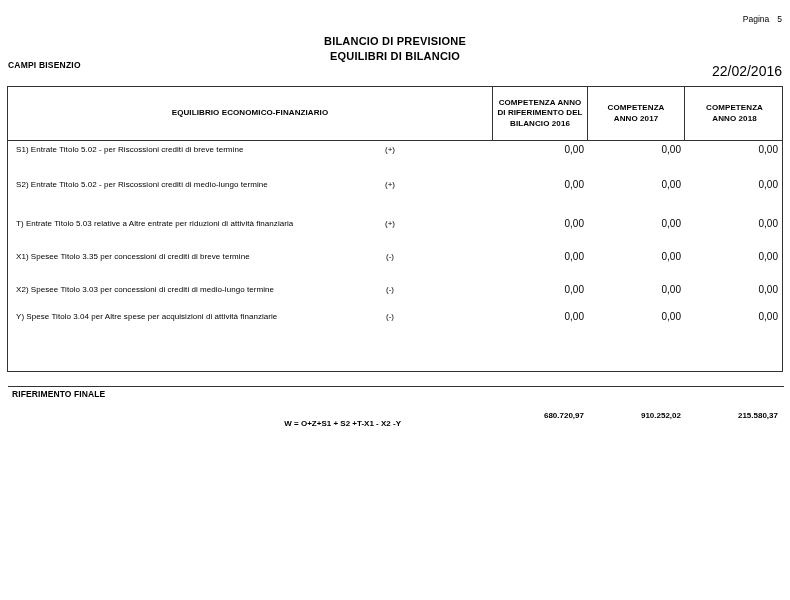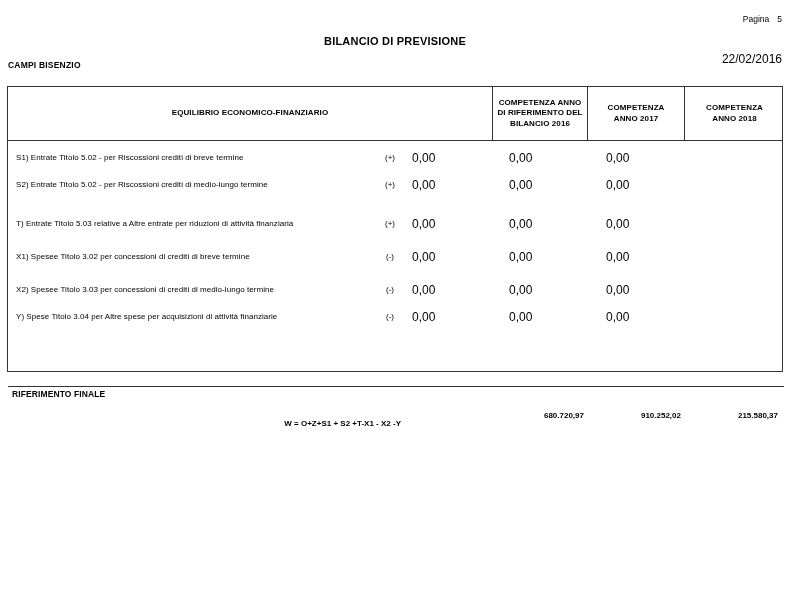--- a/index.html
+++ b/index.html
@@ -44,22 +44,22 @@
     right: 8px;
     top: 14px;
     font-size: 8.5px;
     font-weight: normal;
     white-space: nowrap;
   }
   .page-number .pg-label { margin-right: 8px; padding-left: 44px; }
   .doc-date {
     position: absolute;
     right: 8px;
-    top: 52px;
-    font-size: 12px;
+    top: 63px;
+    font-size: 14px;
     white-space: nowrap;
   }
   .entity-name {
     position: absolute;
     left: 8px;
     top: 60px;
     font-size: 8.5px;
     letter-spacing: 0.2px;
     white-space: nowrap;
     font-weight: bold;
@@ -127,22 +127,22 @@
     left: 371px;
     top: 0;
     width: 22px;
     text-align: center;
     font-size: 8px;
     line-height: 18px;
   }
   .cell-num {
     position: absolute;
     top: 0;
-    text-align: left;
-    font-size: 12px;
+    text-align: right;
+    font-size: 10px;
     line-height: 18px;
     white-space: nowrap;
   }
   .num-2016 { left: 404px; width: 172px; }
   .num-2017 { left: 501px; width: 172px; }
   .num-2018 { left: 598px; width: 172px; }
 
   
   .final-sep {
     position: absolute;
@@ -186,20 +186,21 @@
   .fnum-2017 { left: 501px; width: 172px; }
   .fnum-2018 { left: 598px; width: 172px; }
 </style>
 </head>
 <body>
 
 <div class="page-header">
 
   <div class="doc-title">
     <span>BILANCIO DI PREVISIONE</span>
+    <span class="line2">EQUILIBRI DI BILANCIO</span>
   </div>
 
   <div class="page-number">
     <span class="pg-label">Pagina</span><span>5</span>
   </div>
 
   <div class="doc-date">22/02/2016</div>
 
   <div class="entity-name">CAMPI BISENZIO</div>
 
@@ -225,21 +226,21 @@
     <div class="th th-c2018">
       <div>
         <span>COMPETENZA</span><br>
         <span>ANNO 2018</span>
       </div>
     </div>
   </div>
 
   <div class="tbody">
 
-    <div class="row" style="top:8px">
+    <div class="row" style="top:0">
       <div class="cell-label">S1) Entrate Titolo 5.02 - per Riscossioni crediti di breve termine</div>
       <div class="cell-sign">(+)</div>
       <div class="cell-num num-2016">0,00</div>
       <div class="cell-num num-2017">0,00</div>
       <div class="cell-num num-2018">0,00</div>
     </div>
 
     <div class="row" style="top:35px">
       <div class="cell-label">S2) Entrate Titolo 5.02 - per Riscossioni crediti di medio-lungo termine</div>
       <div class="cell-sign">(+)</div>
@@ -250,21 +251,21 @@
 
     <div class="row" style="top:74px">
       <div class="cell-label">T) Entrate Titolo 5.03 relative a Altre entrate per riduzioni di attività finanziaria</div>
       <div class="cell-sign">(+)</div>
       <div class="cell-num num-2016">0,00</div>
       <div class="cell-num num-2017">0,00</div>
       <div class="cell-num num-2018">0,00</div>
     </div>
 
     <div class="row" style="top:107px">
-      <div class="cell-label">X1) Spesee Titolo 3.02 per concessioni di crediti di breve termine</div>
+      <div class="cell-label">X1) Spesee Titolo 3.35 per concessioni di crediti di breve termine</div>
       <div class="cell-sign">(-)</div>
       <div class="cell-num num-2016">0,00</div>
       <div class="cell-num num-2017">0,00</div>
       <div class="cell-num num-2018">0,00</div>
     </div>
 
     <div class="row" style="top:140px">
       <div class="cell-label">X2) Spesee Titolo 3.03 per concessioni di crediti di medio-lungo termine</div>
       <div class="cell-sign">(-)</div>
       <div class="cell-num num-2016">0,00</div>

